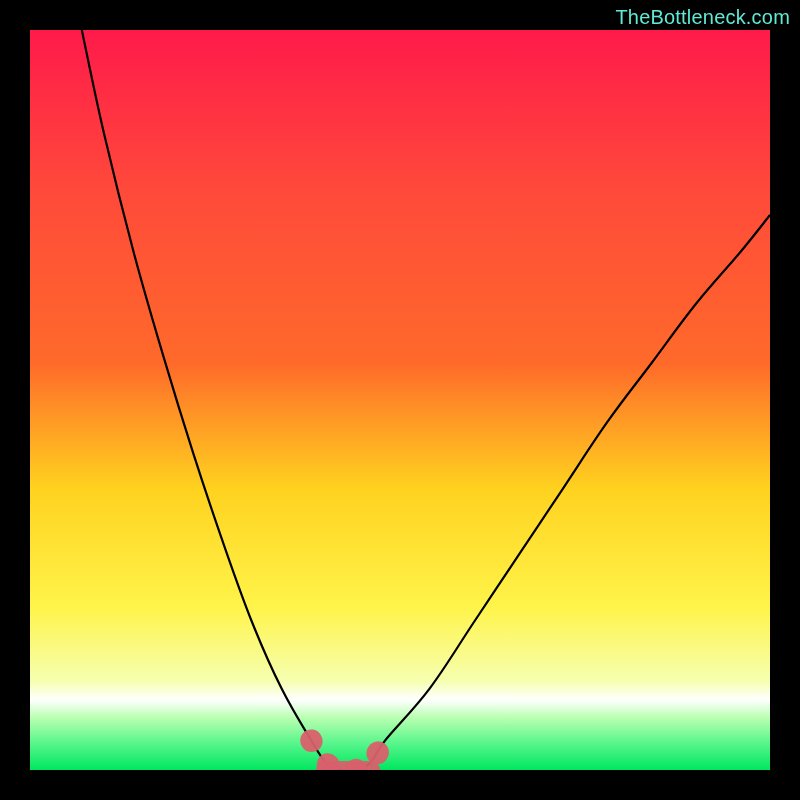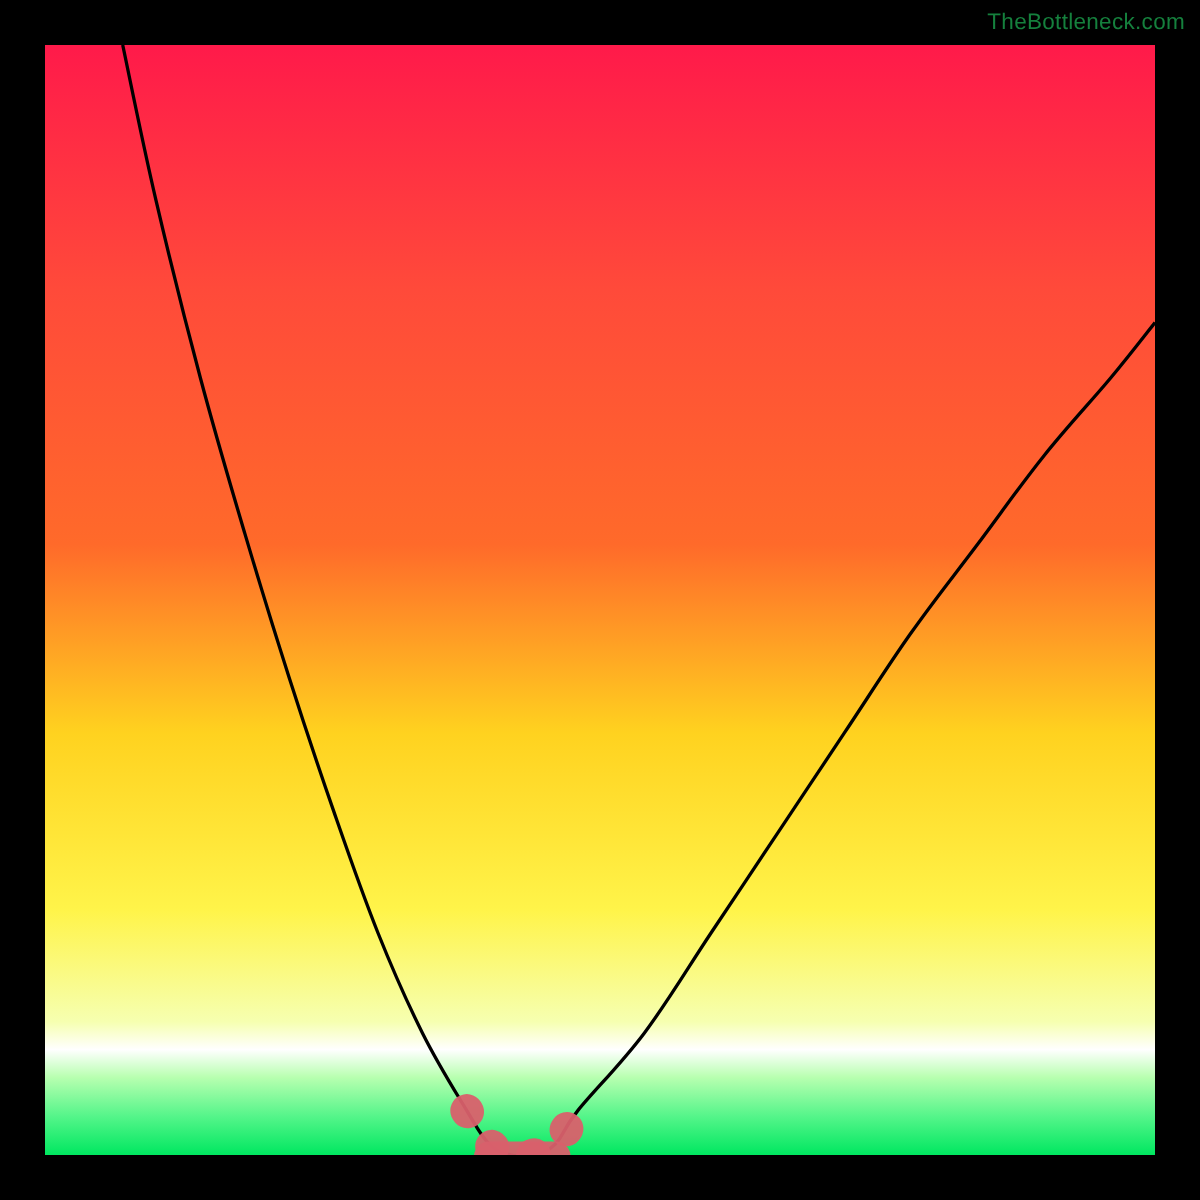--- a/index.html
+++ b/index.html
@@ -9,22 +9,22 @@
     height: 800px;
     background: #000;
     font-family: Arial, sans-serif;
     position: relative;
     overflow: hidden;
   }
   .watermark {
     position: absolute;
     top: 6px;
     right: 10px;
-    color: #15803d;
-    font-size: 15px;
+    color: #5eead4;
+    font-size: 20px;
     font-weight: 500;
     z-index: 10;
     letter-spacing: 0.2px;
   }
   .chart-wrap {
     position: absolute;
     top: 30px;
     left: 30px;
     width: 740px;
     height: 740px;

